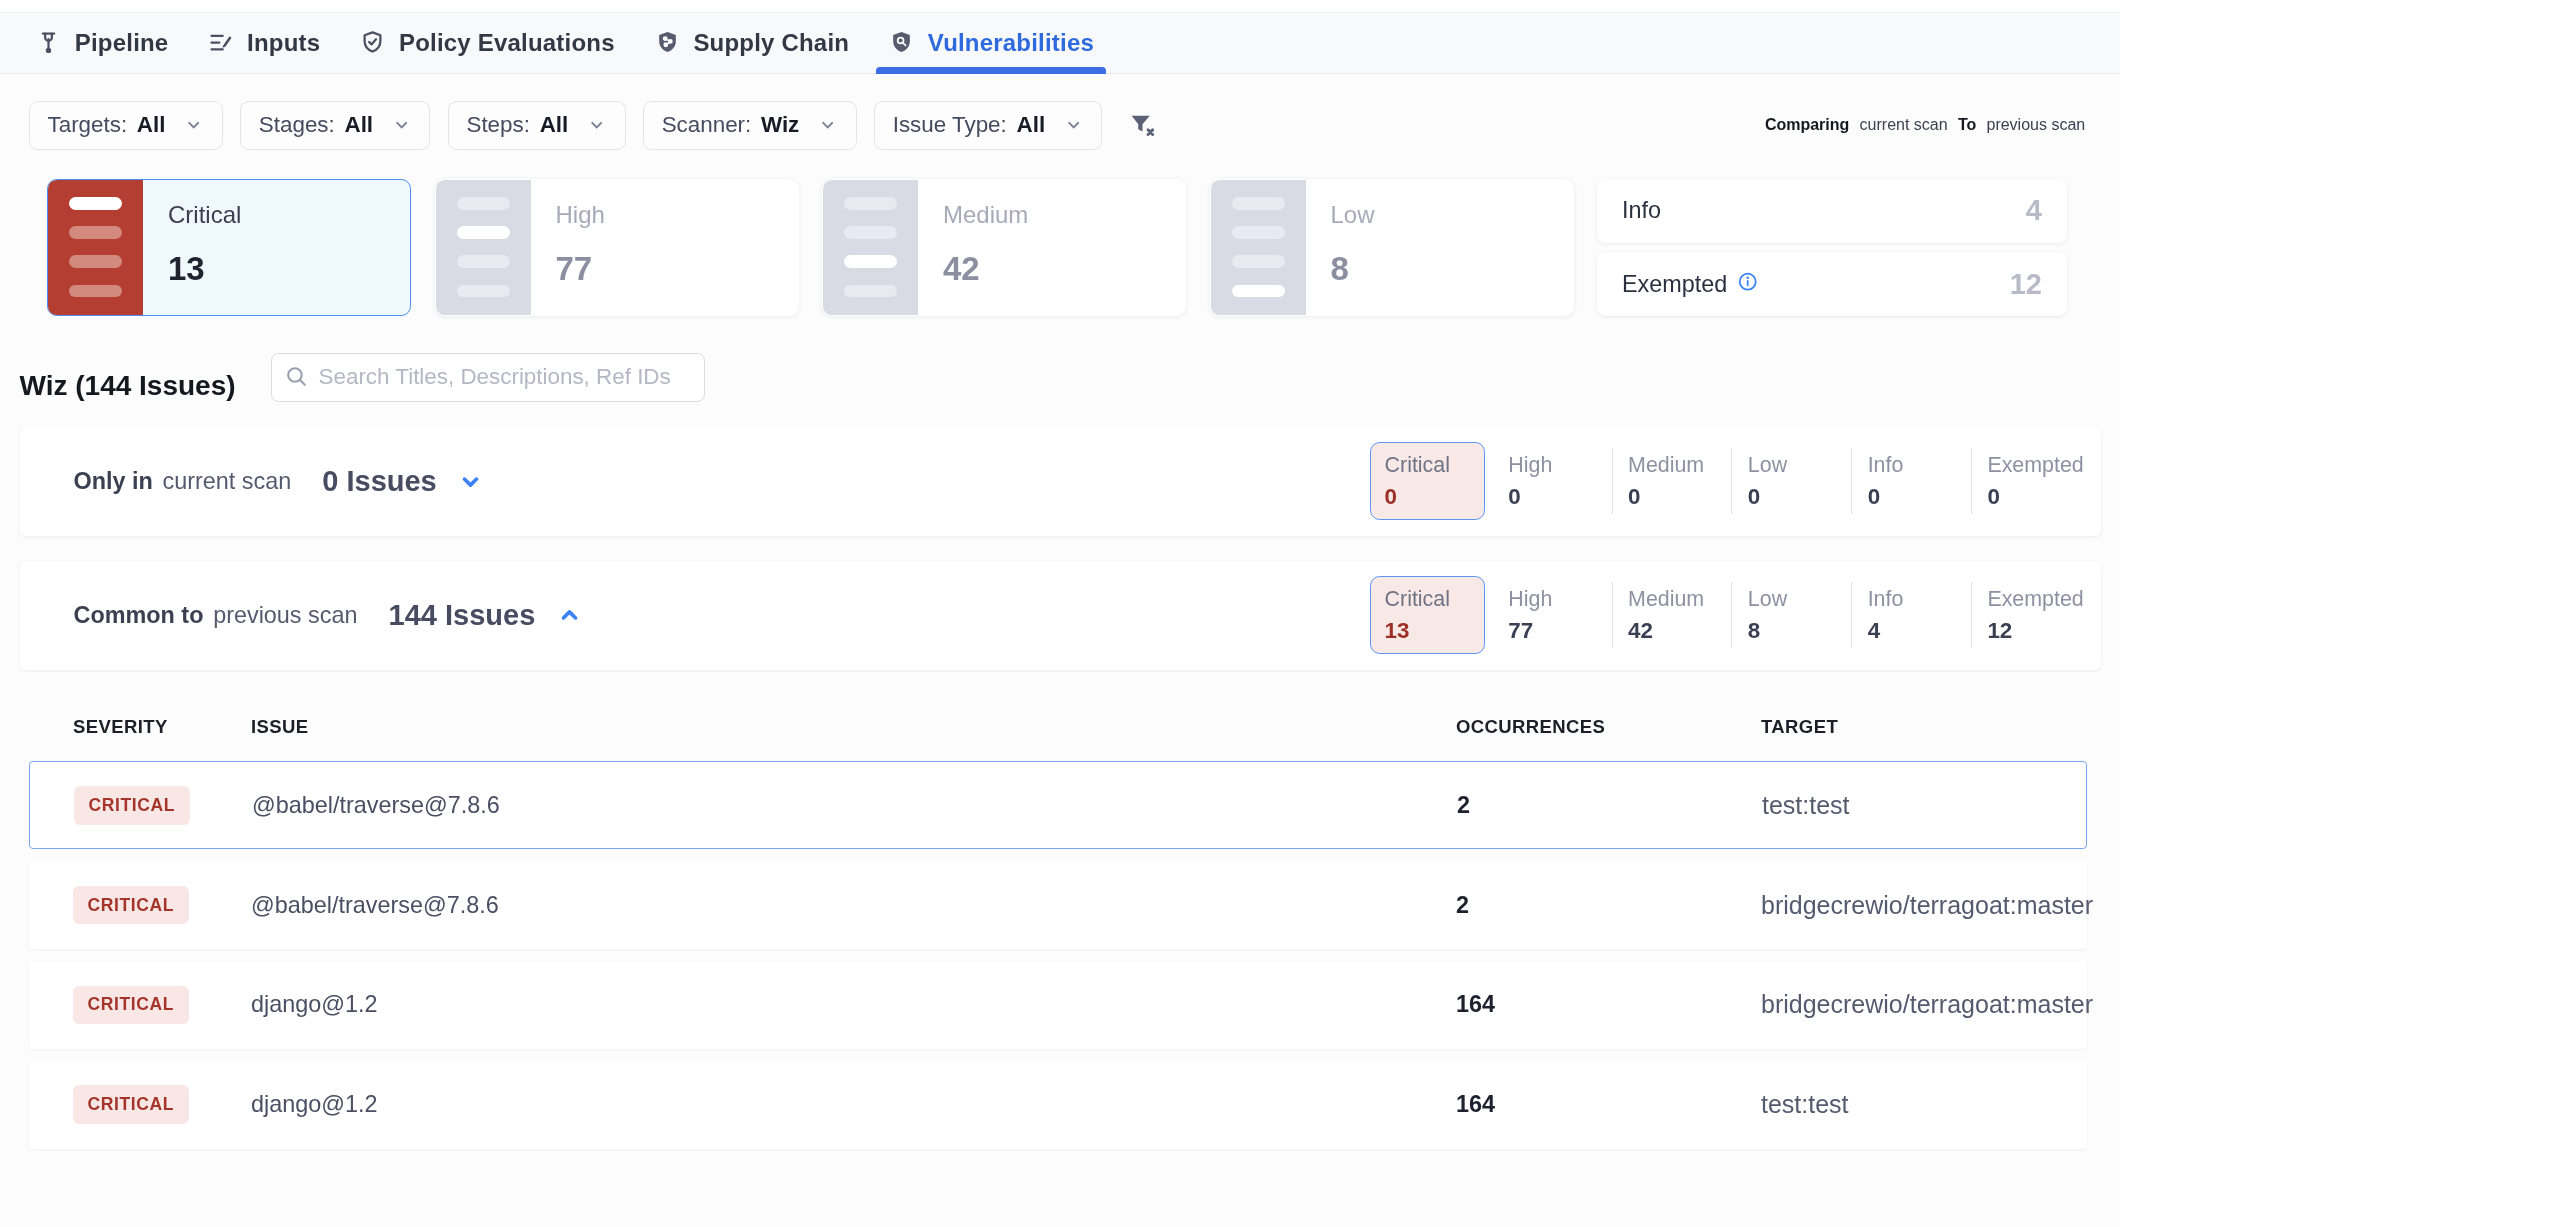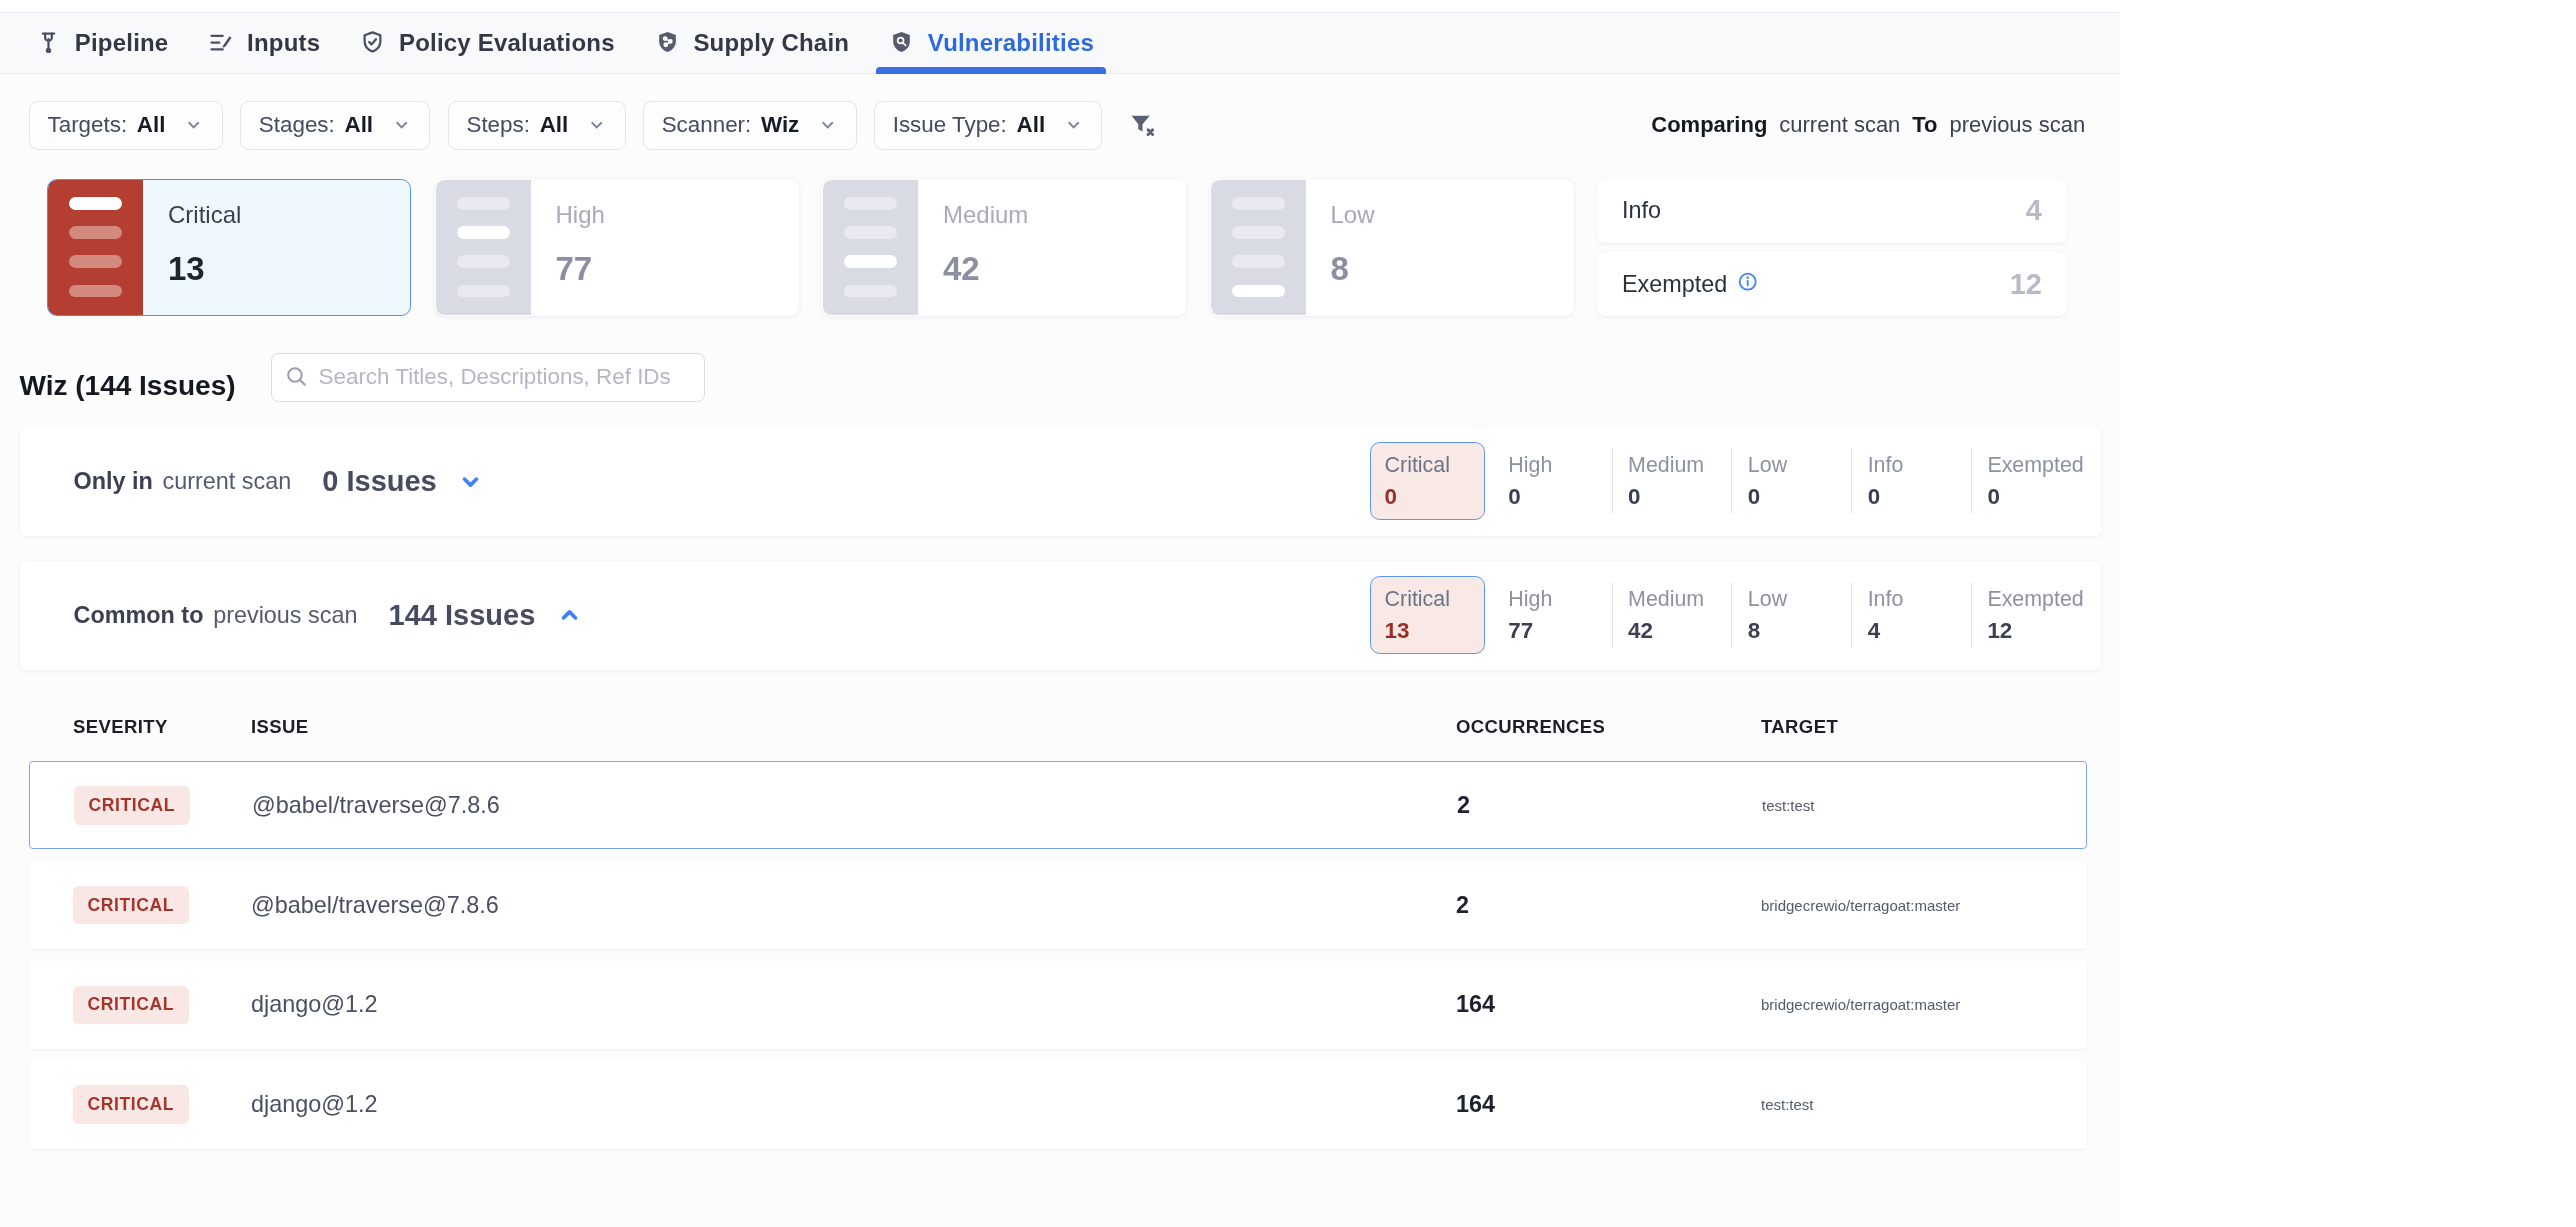--- a/index.html
+++ b/index.html
@@ -17,21 +17,21 @@
   .ticon { display:flex; align-items:center; }
 
   
   .filterrow { display:flex; align-items:center; padding:27px 29px 0 29px; }
   .filterbtn { display:flex; align-items:center; gap:9.7px; height:49px; padding:0 17.5px; margin-right:17.5px;
                background:#fdfdfe; border:1px solid #e2e4ec; border-radius:8.8px; cursor:pointer; }
   .filterbtn .flabel { font-size:22.4px; color:#454b5e; }
   .filterbtn .fvalue { font-size:22.4px; font-weight:700; color:#171b26; }
   .filterbtn .fchev { margin-left:7.8px; display:flex; }
   .funnel { margin-left:7.8px; display:flex; align-items:center; cursor:pointer; }
-  .comparing { margin-left:auto; font-size:22px; color:#3c4150; white-space:nowrap;text-align:right; }
+  .comparing { margin-left:auto; font-size:16px; color:#3c4150; white-space:nowrap;text-align:right; }
   .comparing b { color:#14181f; }
   .comparing span { margin-right:5.8px; }
 
   
   .cardsrow { display:flex; gap:23.4px; padding:29px 53px 0 47px; align-items:stretch; height:168px; }
   .sevcard { flex:1 1 0; background:#fff; border:1px solid #fff; border-radius:9.7px; display:flex; overflow:hidden;
              box-shadow:0 1px 4.9px rgba(30,35,60,.08); cursor:pointer; height:137px; }
   .sevcard.selected { border:1.9px solid #4c8ef8; background:#eff8fd; box-shadow:none; }
   .gauge { width:95px; flex:0 0 95px; display:flex; flex-direction:column; justify-content:center; align-items:center; gap:16.6px; }
   .gauge .bar { width:53px; height:12.7px; border-radius:6.8px; }
@@ -85,21 +85,21 @@
   .th { font-size:18.5px; font-weight:700; color:#1c1f28; letter-spacing:0.4px; }
   .tbody { margin:5.8px 33px 0 29px; }
   .trow { display:grid; grid-template-columns:178px 1205px 305px 514px 1fr; align-items:center;
           background:#fff; height:88px; padding-left:44px; margin-bottom:11.7px; border-radius:3.9px;
           box-shadow:0 1px 2.9px rgba(30,35,60,.06); cursor:pointer; }
   .trow.selected { border:1.9px solid #78a4f2; box-shadow:none; }
   .sevbadge { display:inline-block; justify-self:start; background:#f8e7e4; color:#a5352b; font-size:17.5px;
               font-weight:700; letter-spacing:0.6px; padding:8.8px 14.6px; border-radius:5.8px; }
   .cissue { font-size:23.4px; color:#4a5063; }
   .cocc { font-size:23.4px; font-weight:700; color:#1e222e; }
-  .ctarget { font-size:15px; color:#555b6e; }
+  .ctarget { font-size:25px; color:#555b6e; }
   .cstatus { font-size:22.4px; color:#555b6e; }
 
   .scrollthumb { position:absolute; left:2518px; top:813px; width:6.8px; height:378px; background:#c9ccd4; border-radius:3.9px; }
 </style>
 </head>
 <body>
 
 <div class="page">
 
   <div class="topstrip"></div>

